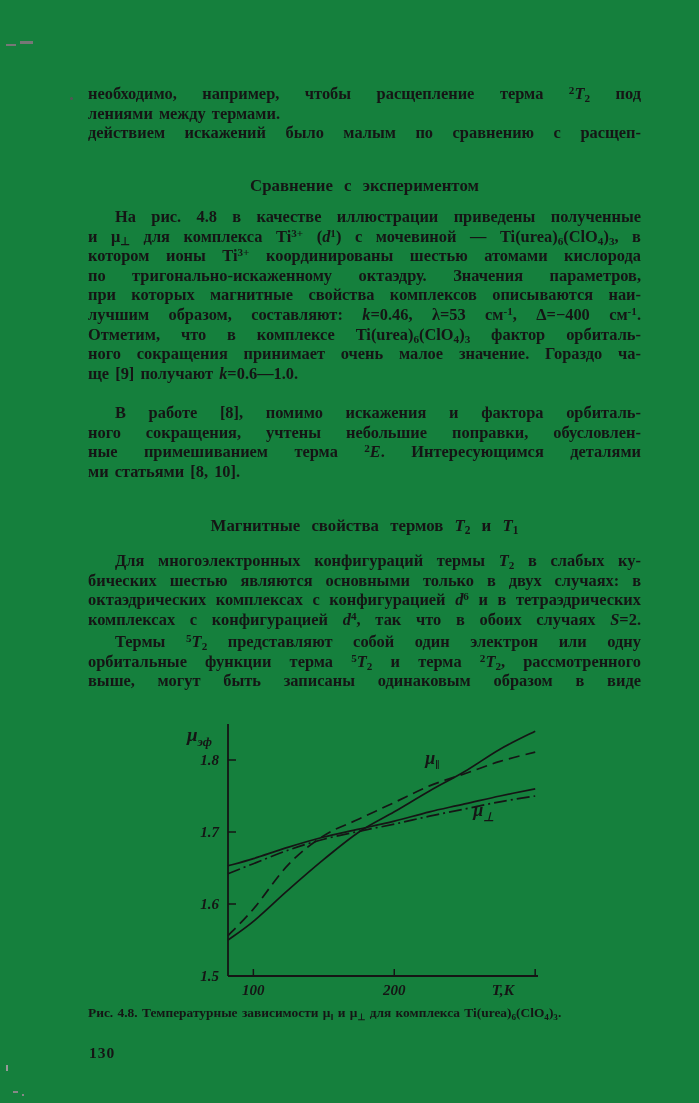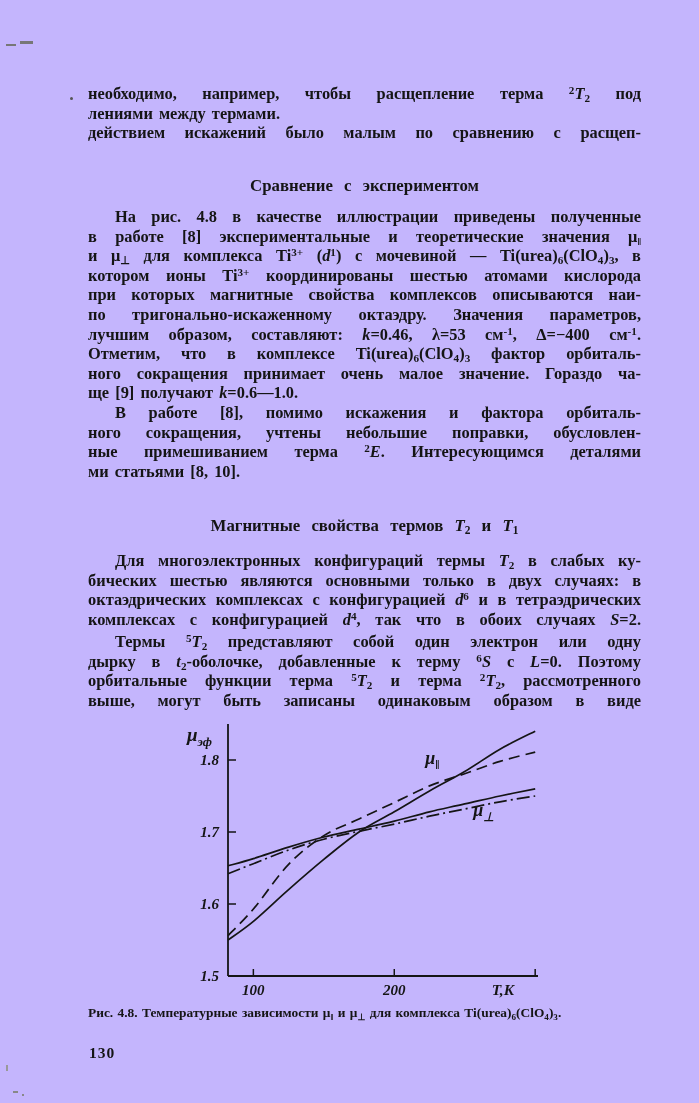--- a/index.html
+++ b/index.html
@@ -1,18 +1,18 @@
 <!DOCTYPE html>
 <html><head>
 <meta charset="utf-8">
 <style>
   html,body{margin:0;padding:0;background:#e8e8e6;}
   .page{
     position:relative;width:699px;height:1103px;margin:0 auto;
-    background:#c4b5fd;color:#151515;overflow:hidden;
+    background:#15803d;color:#151515;overflow:hidden;
     font-family:"Liberation Serif",serif;
   }
   .text-block{
     position:absolute;left:88px;width:553px;
     font-size:16.4px;line-height:19.6px;font-weight:bold;
     word-spacing:2px;
   }
   .para .line{
     text-align:justify;text-align-last:justify;
     height:19.6px;overflow:hidden;
@@ -56,25 +56,24 @@
   <div class="text-block para" style="top:84px">
       <div class="line">необходимо, например, чтобы расщепление терма <sup>2</sup><i>T</i><sub>2</sub> под</div>
       <div class="line short">лениями между термами.</div>
       <div class="line">действием искажений было малым по сравнению с расщеп-</div>
     </div>
 
   <div class="text-block heading" style="top:176px">Сравнение с экспериментом</div>
 
   <div class="text-block para indent" style="top:207px">
       <div class="line">На рис. 4.8 в качестве иллюстрации приведены полученные</div>
-      <div class="line">в работе [8] экспериментальные и теоретические значения μ<sub>‖</sub></div>
       <div class="line">и μ<sub>⊥</sub> для комплекса Ti<sup>3+</sup> (<i>d</i><sup>1</sup>) с мочевиной — Ti(urea)<sub>6</sub>(ClO<sub>4</sub>)<sub>3</sub>, в</div>
       <div class="line">котором ионы Ti<sup>3+</sup> координированы шестью атомами кислорода</div>
+      <div class="line">по тригонально-искаженному октаэдру. Значения параметров,</div>
       <div class="line">при которых магнитные свойства комплексов описываются наи-</div>
-      <div class="line">по тригонально-искаженному октаэдру. Значения параметров,</div>
       <div class="line">лучшим образом, составляют: <i>k</i>=0.46, λ=53 см<sup>-1</sup>, Δ=−400 см<sup>-1</sup>.</div>
       <div class="line">Отметим, что в комплексе Ti(urea)<sub>6</sub>(ClO<sub>4</sub>)<sub>3</sub> фактор орбиталь-</div>
       <div class="line">ного сокращения принимает очень малое значение. Гораздо ча-</div>
       <div class="line short">ще [9] получают <i>k</i>=0.6—1.0.</div>
     </div>
 
   <div class="text-block para indent" style="top:403px">
       <div class="line">В работе [8], помимо искажения и фактора орбиталь-</div>
       <div class="line">ного сокращения, учтены небольшие поправки, обусловлен-</div>
       <div class="line">ные примешиванием терма <sup>2</sup><i>E</i>. Интересующимся деталями</div>
@@ -85,21 +84,20 @@
 
   <div class="text-block para indent" style="top:551px">
       <div class="line">Для многоэлектронных конфигураций термы <i>T</i><sub>2</sub> в слабых ку-</div>
       <div class="line">бических шестью являются основными только в двух случаях: в</div>
       <div class="line">октаэдрических комплексах с конфигурацией <i>d</i><sup>6</sup> и в тетраэдрических</div>
       <div class="line">комплексах с конфигурацией <i>d</i><sup>4</sup>, так что в обоих случаях <i>S</i>=2.</div>
     </div>
 
   <div class="text-block para indent" style="top:632px">
       <div class="line">Термы <sup>5</sup><i>T</i><sub>2</sub> представляют собой один электрон или одну</div>
-      <div class="line">дырку в <i>t</i><sub>2</sub>-оболочке, добавленные к терму <sup>6</sup><i>S</i> с <i>L</i>=0. Поэтому</div>
       <div class="line">орбитальные функции терма <sup>5</sup><i>T</i><sub>2</sub> и терма <sup>2</sup><i>T</i><sub>2</sub>, рассмотренного</div>
       <div class="line">выше, могут быть записаны одинаковым образом в виде</div>
     </div>
 
   <figure class="figure">
     <svg id="chart-svg" viewBox="0 0 560 292" width="560" height="292">
         <line x1="138" y1="262" x2="138" y2="10" stroke="#151515" stroke-width="1.8"></line>
         <line x1="138" y1="262" x2="448" y2="262" stroke="#151515" stroke-width="1.8"></line>
         <line x1="163.36363636363637" y1="262" x2="163.36363636363637" y2="255" stroke="#151515" stroke-width="1.5"></line>
         <text x="163.36363636363637" y="281" fill="#151515" font-family="&quot;Liberation Serif&quot;, serif" font-style="italic" font-weight="bold" font-size="15" text-anchor="middle"><tspan dy="0">100</tspan></text>

